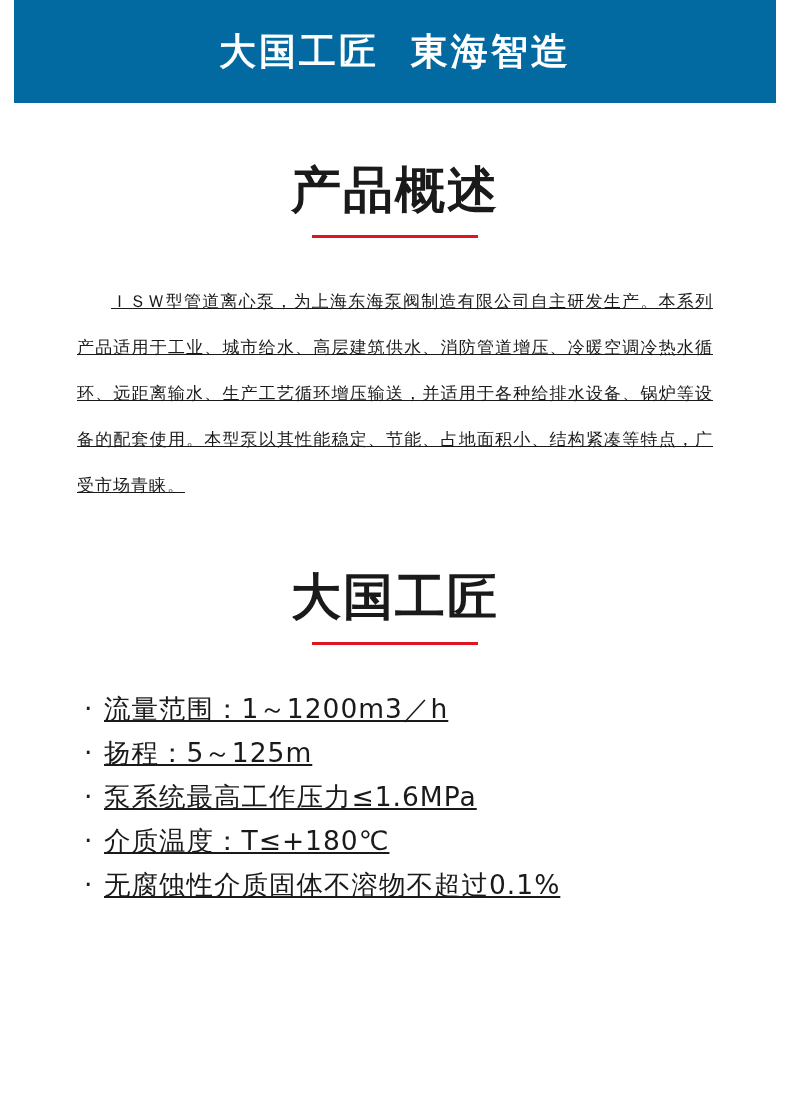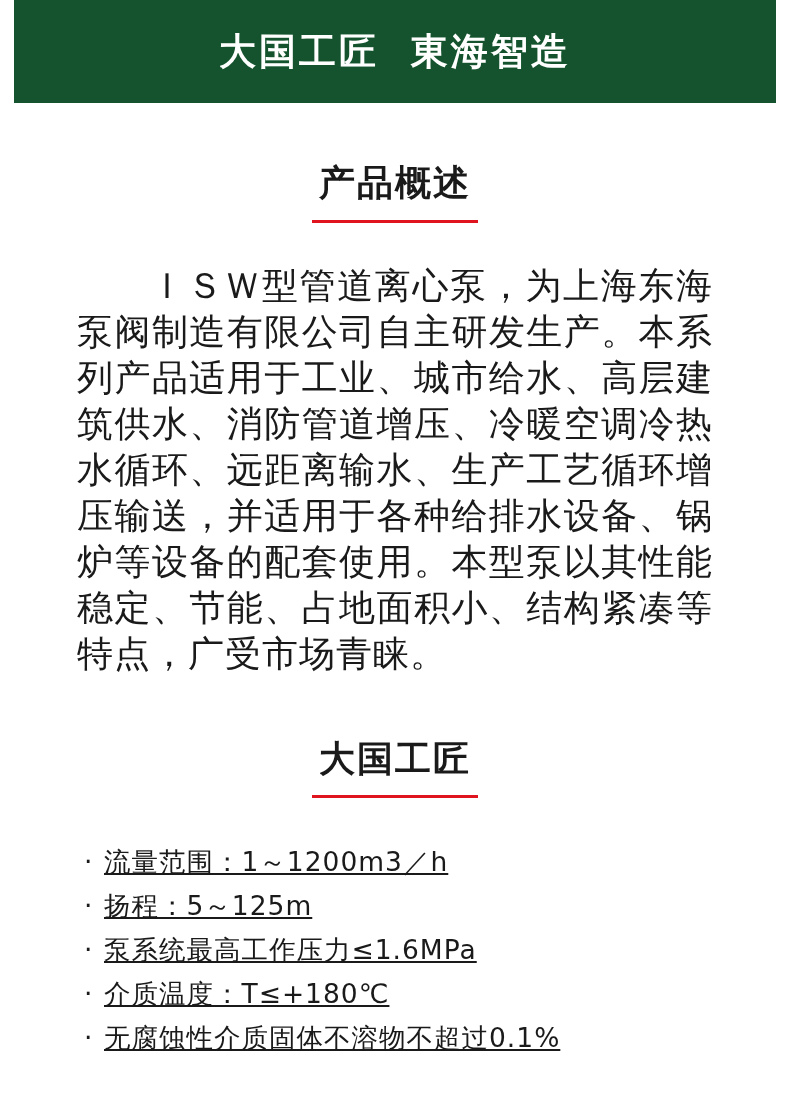--- a/index.html
+++ b/index.html
@@ -18,21 +18,21 @@
     width: 790px;
     height: 1116px;
     background: #ffffff;
   }
 
   
   .banner {
     position: relative;
     width: 790px;
     height: 103px;
-    background: #14532d;
+    background: #0369a1;
     display: flex;
     align-items: center;
     justify-content: center;
     box-sizing: border-box;
   }
   .banner-edge-left,
   .banner-edge-right {
     position: absolute;
     top: 0;
     width: 14px;
@@ -56,45 +56,46 @@
     width: 790px;
     box-sizing: border-box;
   }
   .section-head {
     display: flex;
     flex-direction: column;
     align-items: center;
   }
   .section-title {
     color: #1a1a1a;
-    font-size: 36px;
+    font-size: 50px;
     font-weight: bold;
     letter-spacing: 2px;
     line-height: 1.1;
     font-family: "DejaVu Sans", "Liberation Sans", sans-serif;
   }
   .section-rule {
     width: 166px;
     height: 3px;
     background: #e0141e;
     margin-top: 17px;
   }
 
   
   .overview-body {
     margin: 40px auto 0 auto;
     width: 636px;
     color: #1a1a1a;
-    font-size: 36px;
+    font-size: 17px;
     line-height: 46px;
     text-align: justify;
     text-align-last: left;
     text-indent: 2em;
     font-family: "DejaVu Sans", "Liberation Sans", sans-serif;
     letter-spacing: 1px;
+    text-decoration: underline;
   }
 
   
   .spec-list {
     margin: 42px 0 0 0;
     padding: 0;
     list-style: none;
     width: 790px;
     box-sizing: border-box;
     padding-left: 84px;

